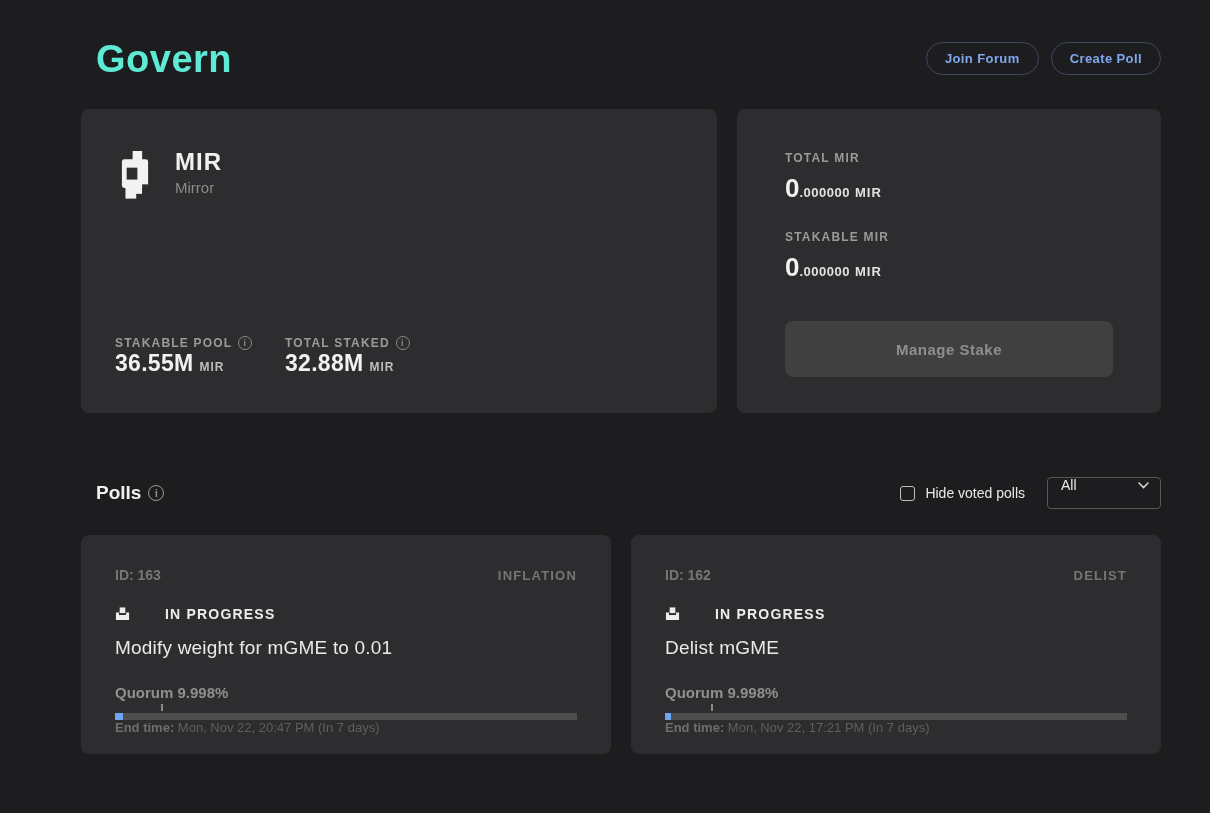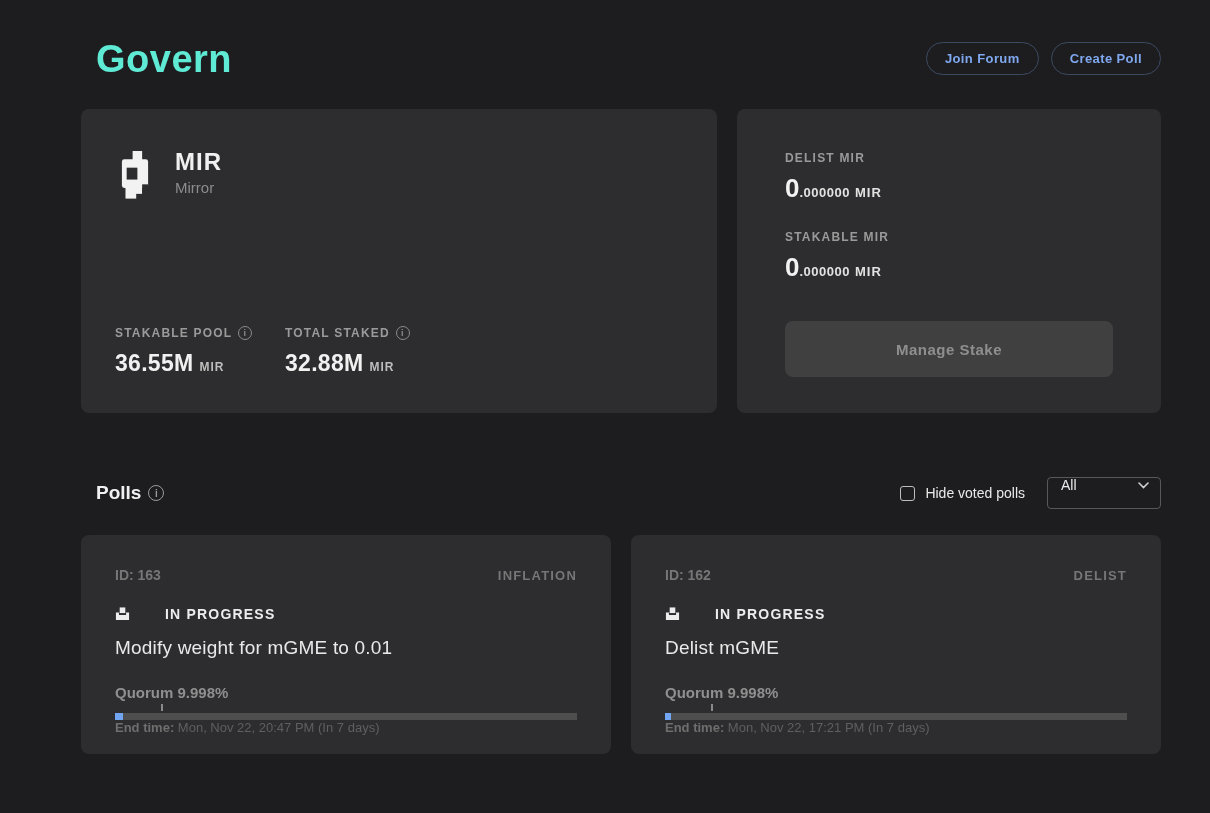--- a/index.html
+++ b/index.html
@@ -29,21 +29,21 @@
   .top-grid { display: grid; grid-template-columns: 636px 424px; gap: 20px; }
   .card { background: var(--cardbg); border-radius: 8px; }
   .token-card { height: 304px; padding: 40px 34px 36px; display: flex; flex-direction: column; justify-content: space-between; }
   .token-head { display: flex; align-items: flex-start; gap: 20px; }
   .token-logo { width: 40px; height: 50px; margin-top: 2px; }
   .token-symbol { font-size: 24px; font-weight: 700; color: #f0f0f0; letter-spacing: 1px; line-height: 1.1; }
   .token-name { font-size: 15px; color: #8c8c8c; margin-top: 4px; }
   .stats-row { display: flex; gap: 30px; }
   .stat { min-width: 140px; }
   .stat-label { font-size: 12px; color: #9a9a9a; letter-spacing: 1.2px; font-weight: 700; display: flex; align-items: center; gap: 6px; }
-  .stat-value-row { margin-top: 10px; display: flex; align-items: baseline; gap: 6px; }
+  .stat-value-row { display: flex; align-items: baseline; gap: 6px; }
   .stat-value { font-size: 23px; font-weight: 700; color: #f1f1f1; letter-spacing: 0.3px; }
   .stat-unit { font-size: 12px; font-weight: 700; color: #bdbdbd; letter-spacing: 1px; }
 
   .stake-card { height: 304px; padding: 42px 48px 36px; display: flex; flex-direction: column; }
   .stake-label { font-size: 12px; color: #9a9a9a; letter-spacing: 1.2px; font-weight: 700; }
   .stake-amount { margin-top: 8px; margin-bottom: 26px; display: flex; align-items: baseline; }
   .stake-int { font-size: 26px; font-weight: 700; color: #f2f2f2; }
   .stake-dec { font-size: 13px; font-weight: 700; color: #e2e2e2; letter-spacing: 0.5px; }
   .stake-unit { font-size: 13px; font-weight: 700; color: #e2e2e2; margin-left: 5px; letter-spacing: 1px; }
   .manage-btn {
@@ -143,21 +143,21 @@
           </div>
           <div class="stat-value-row">
             <span class="stat-value">32.88M</span>
             <span class="stat-unit">MIR</span>
           </div>
         </div>
       </div>
     </div>
 
     <div class="card stake-card">
-      <div class="stake-label">DELIST MIR</div>
+      <div class="stake-label">TOTAL MIR</div>
       <div class="stake-amount">
         <span class="stake-int">0</span>
           <span class="stake-dec">.000000</span>
           <span class="stake-unit">MIR</span>
       </div>
       <div class="stake-label">STAKABLE MIR</div>
       <div class="stake-amount">
         <span class="stake-int">0</span>
           <span class="stake-dec">.000000</span>
           <span class="stake-unit">MIR</span>

